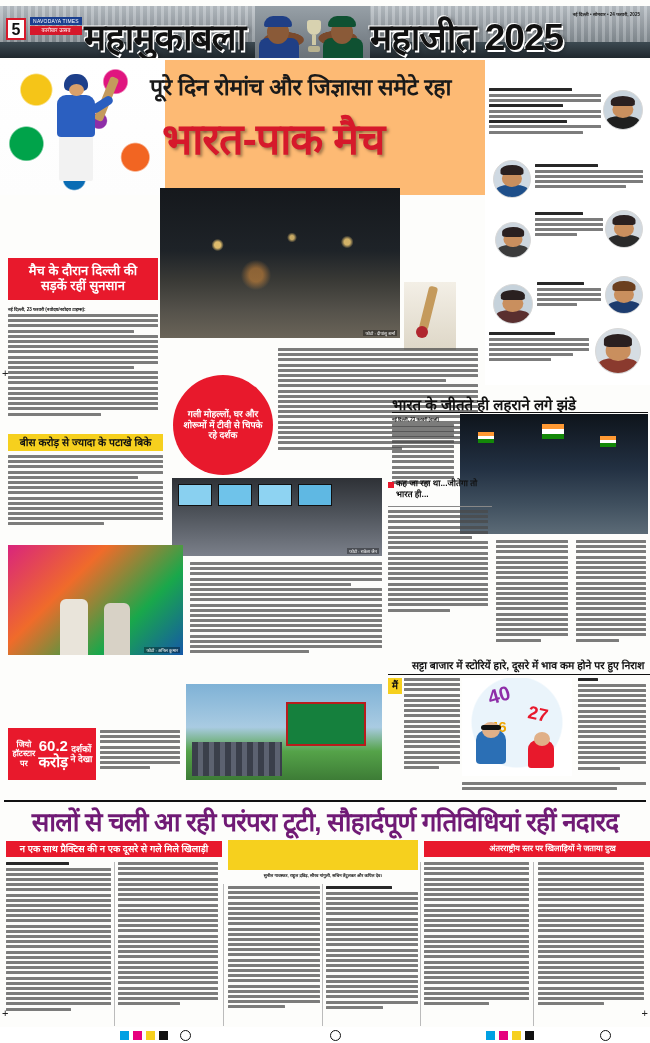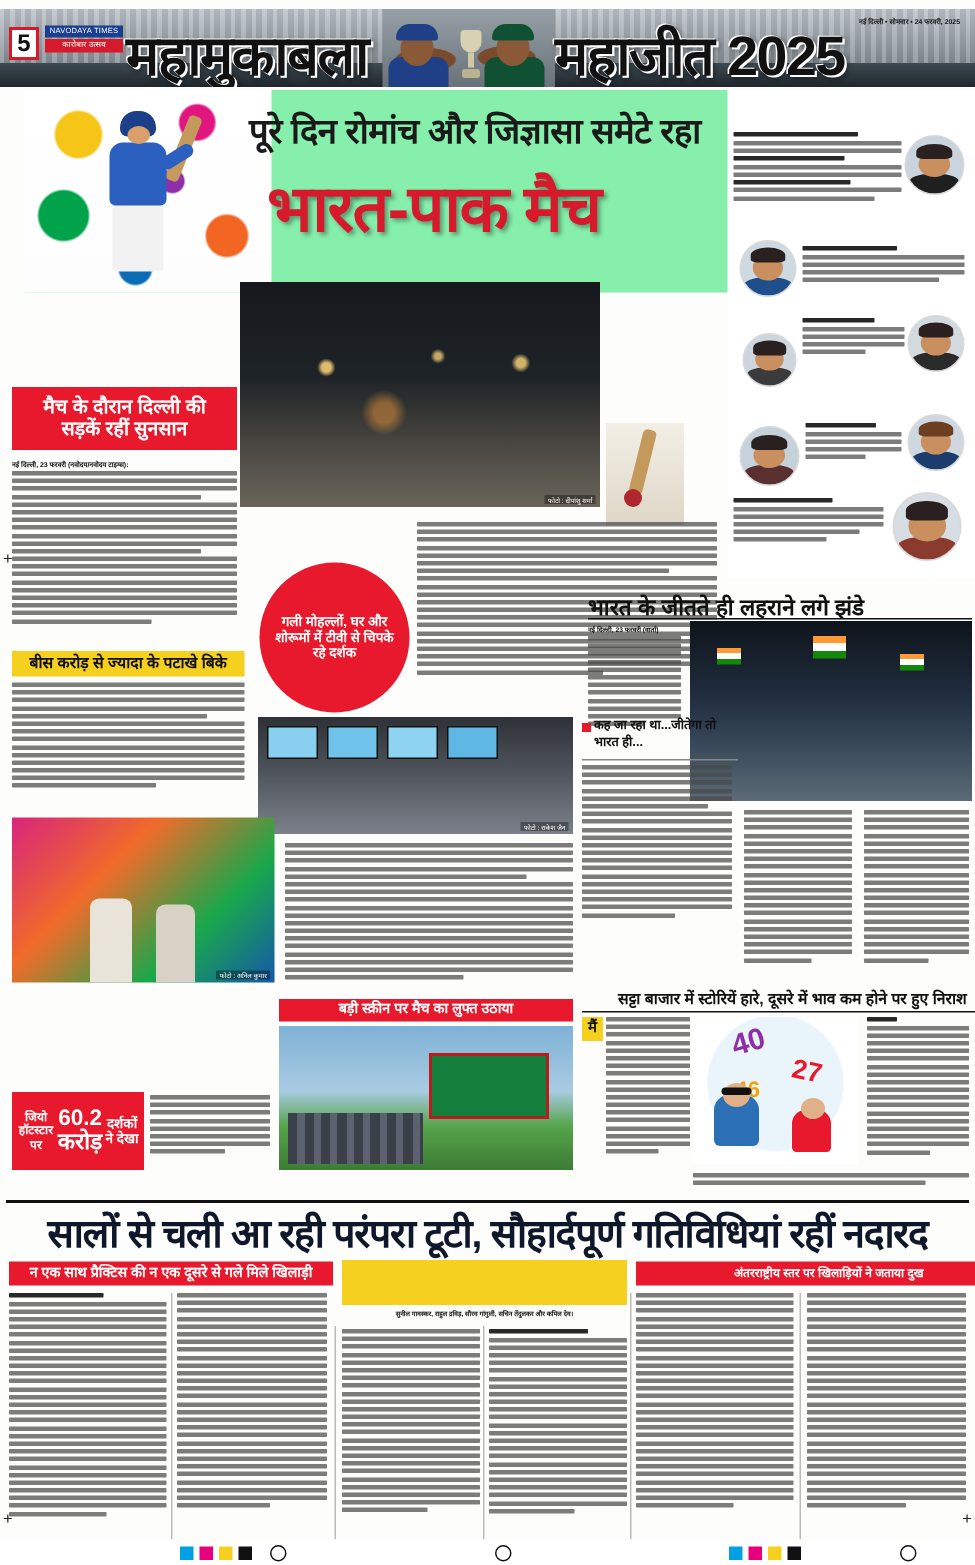--- a/index.html
+++ b/index.html
@@ -73,21 +73,21 @@
   }
   .trophy .cup{ position:absolute; left:0; top:0; width:14px; height:15px; background:#d8d2b0; border-radius:3px 3px 8px 8px; }
   .trophy .stem{ position:absolute; left:5px; top:15px; width:4px; height:10px; background:#cfc9a6; }
   .trophy .base{ position:absolute; left:1px; bottom:0; width:12px; height:6px; background:#b9b390; border-radius:2px; }
   .mast-date{
     position:absolute; right:10px; top:5px; font-size:4.6px; color:#1a1a1a;
     white-space:nowrap; font-weight:bold;
   }
 
   
-  .hero{ position:absolute; left:16px; top:60px; width:485px; height:135px; background:#86efac; }
+  .hero{ position:absolute; left:0; top:60px; width:485px; height:135px; background:#fdba74; }
   .splash{
     position:absolute; left:0; top:0; width:165px; height:135px;
     background:
       radial-gradient(circle at 22% 22%, #f5c518 0 9%, transparent 10%),
       radial-gradient(circle at 70% 16%, #e0157f 0 7%, transparent 8%),
       radial-gradient(circle at 16% 62%, #00a34a 0 10%, transparent 11%),
       radial-gradient(circle at 82% 72%, #f26522 0 8%, transparent 9%),
       radial-gradient(circle at 45% 88%, #0a6cb4 0 7%, transparent 8%),
       radial-gradient(circle at 60% 45%, #8e2ea8 0 6%, transparent 7%),
       linear-gradient(180deg,#ffffff,#fdfdfd);
@@ -169,21 +169,21 @@
   .av-hair{ position:absolute; left:50%; top:12%; transform:translateX(-50%); width:64%; height:28%; border-radius:50% 50% 20% 20%; background:#2a2020; }
   .av-body{ position:absolute; left:50%; bottom:0; transform:translateX(-50%); width:88%; height:34%; border-radius:40% 40% 0 0; }
 
   
   .flag{ position:absolute; width:16px; height:11px;
     background:linear-gradient(180deg,#ff9933 33%,#ffffff 33% 66%,#138808 66%); }
 
   
   .mega{
     position:absolute; left:0; top:806px; width:650px; height:32px;
-    font-size:26px; font-weight:bold; color:#0f172a; text-align:center;
+    font-size:26px; font-weight:bold; color:#701a75; text-align:center;
     line-height:32px; letter-spacing:-.8px; white-space:nowrap;
   }
 
   
   .regbar{ position:absolute; left:0; bottom:0; width:650px; height:16px; background:#fff; }
   .swatch{ position:absolute; bottom:3px; width:9px; height:9px; }
   .regmark{ position:absolute; bottom:2px; width:11px; height:11px; border-radius:50%; border:1.5px solid #111; }
 
   .cartoon{
     position:absolute; background:
@@ -361,21 +361,20 @@
       <div class="ln"></div>
       <div class="ln"></div>
     <div class="ln"></div>
       <div class="ln"></div>
       <div class="ln"></div>
       <div class="ln"></div>
     <div class="ln"></div>
       <div class="ln short"></div>
   </div>
 
-  <div class="banner-red" style="left:186px; top:666px; width:196px; height:15px; font-size:9.5px;">बड़ी स्क्रीन पर मैच का लुफ्त उठाया</div>
 
   <div class="photo" style="left:186px; top:684px; width:196px; height:96px;
        background:linear-gradient(180deg,#7fb2d6 0%,#a9cbe2 45%,#55a349 70%,#3d7c36 100%);">
     <div style="position:absolute;left:100px;top:18px;width:80px;height:44px;background:#15803d;border:2px solid #b91c1c;"></div>
     <div style="position:absolute;left:6px;bottom:4px;width:90px;height:34px;
       background:repeating-linear-gradient(90deg,#3a3f4a 0 6px,#5c6270 6px 11px);"></div>
   </div>
 
   <div class="banner-red" style="left:8px; top:728px; width:88px; height:52px; font-size:8px; flex-direction:row; padding:3px;">
     <span style="font-size:8px;">जियो हॉटस्टार पर</span>

